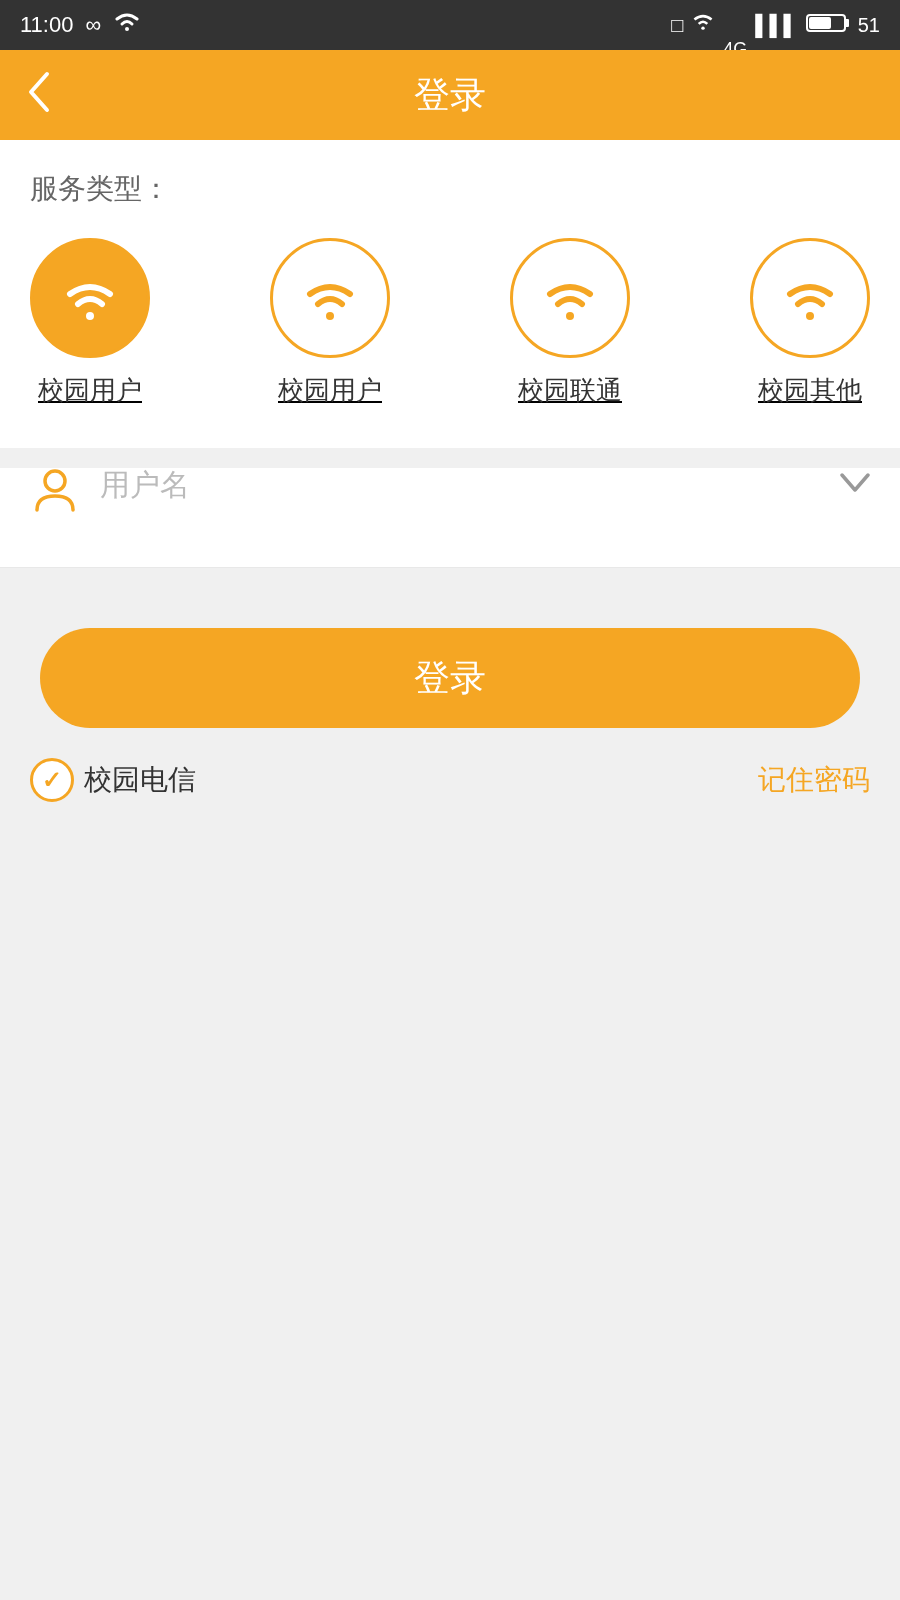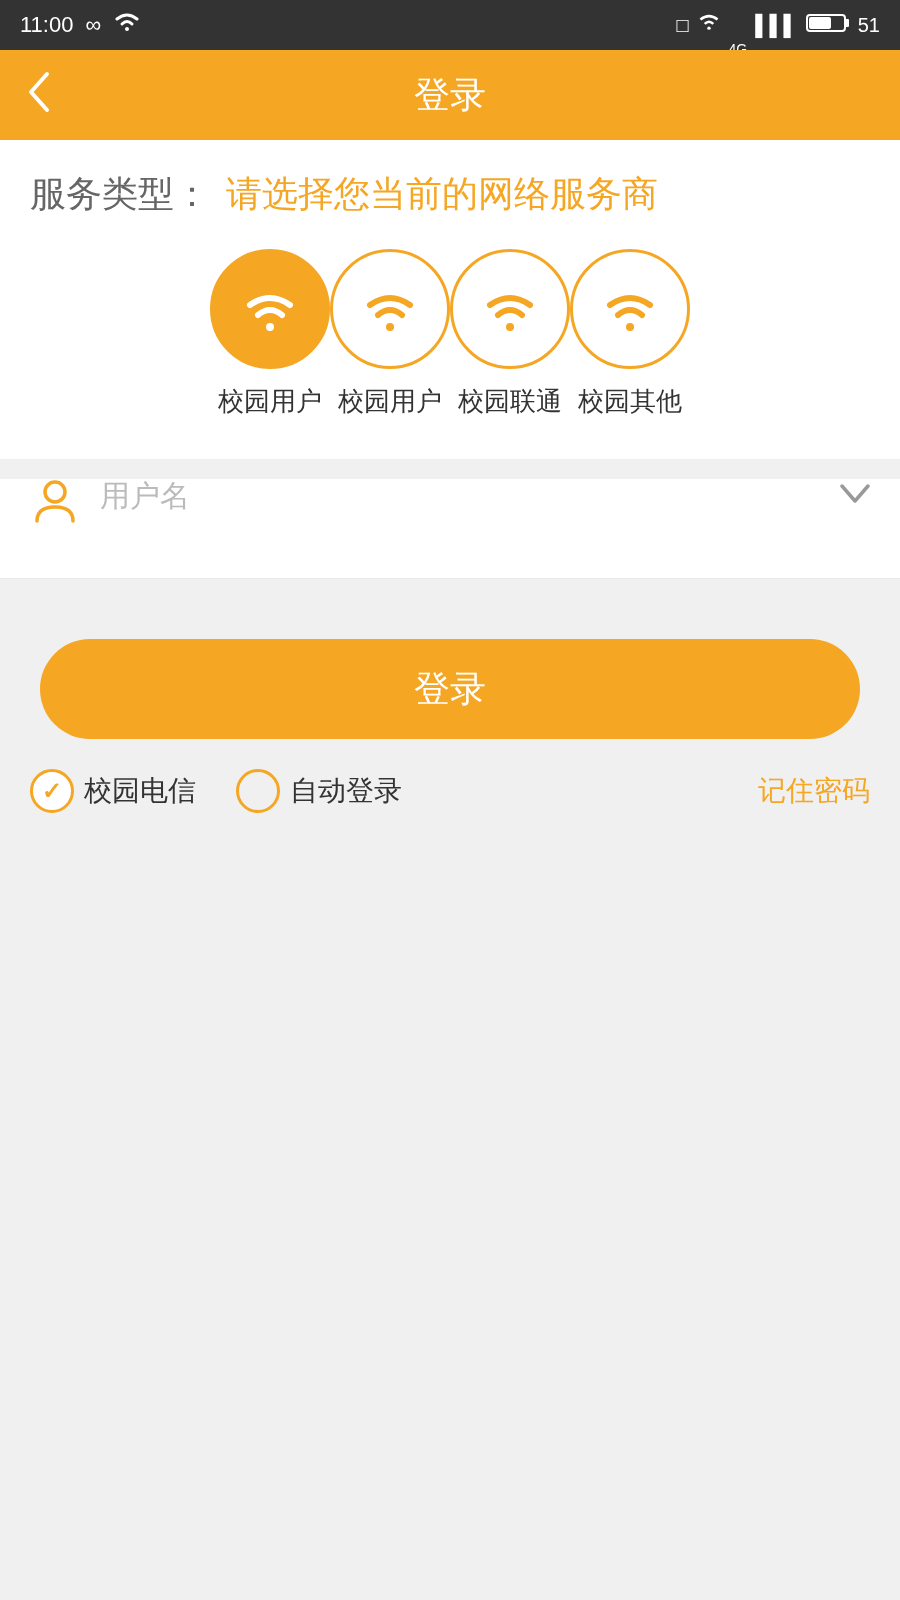--- a/index.html
+++ b/index.html
@@ -58,33 +58,34 @@
       padding: 0;
     }
 
     
     .service-section {
       background: white;
       padding: 30px 30px 40px;
       margin-bottom: 20px;
     }
     .service-label {
-      font-size: 36px;
+      font-size: 28px;
       color: #333;
       margin-bottom: 30px;
       display: flex;
       align-items: center;
-      gap: 16px;
+      gap: 10px;
     }
     .service-label-text { color: #666; }
     .service-label-hint { color: #F5A623; }
     .service-options {
       display: flex;
-      justify-content: center;
-      align-items: center;
+      justify-content: space-between;
+      align-items: center;
+      text-decoration: underline;
     }
     .service-option {
       display: flex;
       flex-direction: column;
       align-items: center;
       cursor: pointer;
       gap: 15px;
     }
     .wifi-circle {
       width: 120px;
@@ -225,21 +226,21 @@
   </div>
   <div class="status-right">
     <span>□</span>
     <span>
       <svg width="24" height="20" viewBox="0 0 28 22">
           <path d="M14 17 Q14 17 14 17" stroke="white" stroke-width="4" stroke-linecap="round" fill="none"></path>
           <path d="M9 12 Q14 7 19 12" stroke="white" stroke-width="3" fill="none"></path>
           <path d="M4 7 Q14 -1 24 7" stroke="white" stroke-width="3" fill="none"></path>
         </svg>
     </span>
-    <span style="font-size:14px;margin-top:48px;">4G</span>
+    <span style="font-size:18px;margin-top:48px;">4G</span>
     <span>▌▌▌</span>
     <span>
       <svg width="44" height="22" viewBox="0 0 44 22">
           <rect x="1" y="3" width="38" height="16" rx="3" stroke="white" stroke-width="2" fill="none"></rect>
           <rect x="39" y="7" width="4" height="8" rx="1" fill="white"></rect>
           <rect x="3" y="5" width="22" height="12" rx="2" fill="white"></rect>
         </svg>
     </span>
     <span>51</span>
   </div>
@@ -252,21 +253,20 @@
       </svg>
   </div>
   <span class="header-title">登录</span>
 </div>
 
 <div class="main">
 
   <div class="service-section">
     <div class="service-label">
       <span class="service-label-text">服务类型：</span>
-      <span class="service-label-hint">请选择您当前的网络服务商</span>
     </div>
     <div class="service-options">
 
       <div class="service-option">
         <div class="wifi-circle active">
           <svg class="wifi-svg" viewBox="0 0 60 48" style="color:white;">
             <circle cx="30" cy="42" r="4" fill="white"></circle>
             <path d="M18 30 Q30 20 42 30" stroke="white" stroke-width="5" fill="none" stroke-linecap="round"></path>
             <path d="M10 20 Q30 6 50 20" stroke="white" stroke-width="5" fill="none" stroke-linecap="round"></path>
           </svg>
@@ -333,20 +333,16 @@
     <button class="login-btn">登录</button>
   </div>
 
   <div class="options-row">
     <div class="checkbox-item">
       <div class="checkbox-circle checked">
         <span class="check-mark">✓</span>
       </div>
       <span class="checkbox-label">校园电信</span>
     </div>
-    <div class="checkbox-item">
-      <div class="checkbox-circle"></div>
-      <span class="checkbox-label">自动登录</span>
-    </div>
     <span class="help-link">记住密码</span>
   </div>
 
 </div>
 
 </body></html>

